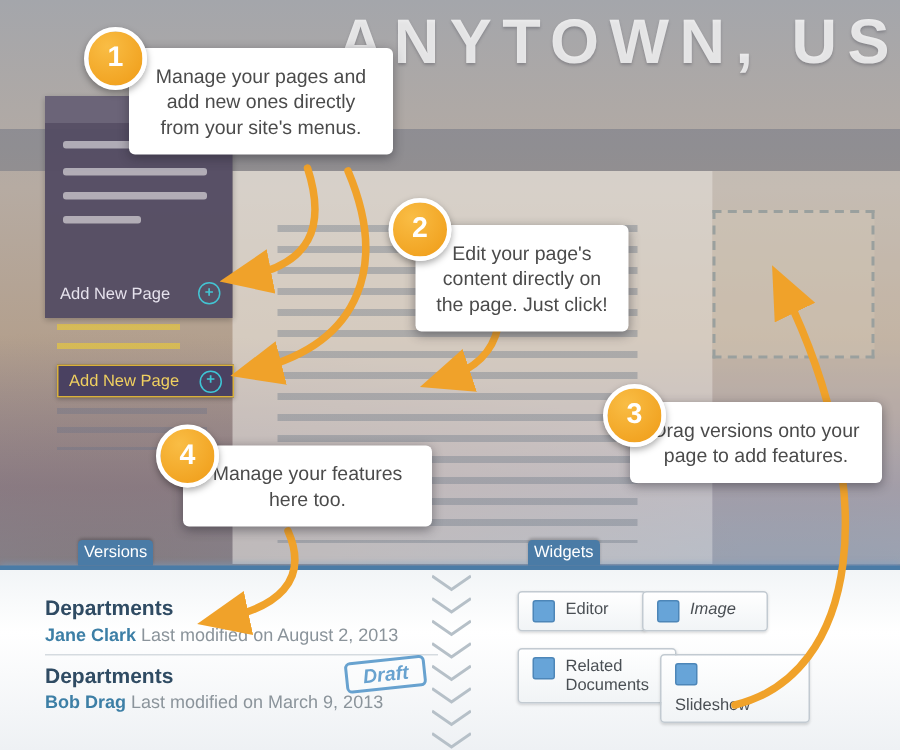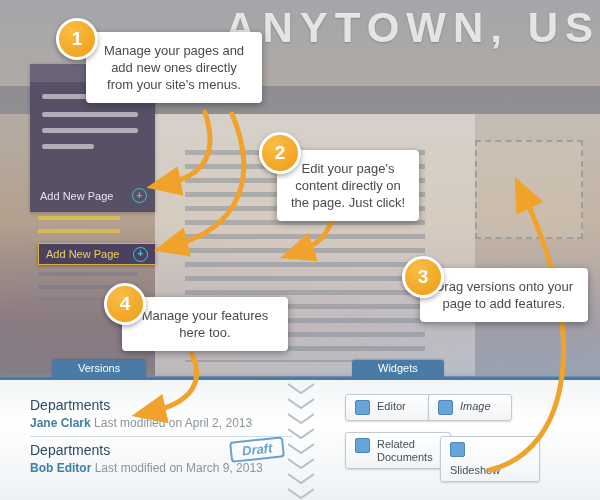--- a/index.html
+++ b/index.html
@@ -92,30 +92,30 @@
   .co4 { left:122px; top:297px; width:166px; }
   .co4 .num { left:-18px; top:-14px; }
   
   .bottom {
     position:absolute; left:0; top:377px; width:600px; height:123px; z-index:3;
     background:linear-gradient(180deg,#f2f5f7,#ffffff 35%,#eef1f4);
     border-top:3px solid var(--tab_blue,#4a7ba6);
     box-shadow:0 -2px 4px rgba(120,160,200,0.45); box-sizing:border-box;
   }
   .tab {
-    position:absolute; top:-20px; height:17px; line-height:17px; padding:0 26px;
+    position:absolute; top:-20px; height:17px; line-height:17px; padding:0 4px;
     background:var(--tab_blue,#4a7ba6); color:#fff; font-size:11px;
     border-radius:3px 3px 0 0; box-shadow:0 -1px 2px rgba(0,0,0,.2);
   }
   .tab-versions { left:52px; }
   .tab-widgets  { left:352px; }
   .versions { position:absolute; left:30px; top:12px; width:262px; }
   .v-item { position:relative; padding:5px 0 6px; }
   .v-item + .v-item { border-top:1px solid #d5dbe0; }
-  .v-title { font-size:14px; font-weight:normal; color:#2f4b63; }
+  .v-title { font-size:14px; font-weight:bold; color:#2f4b63; }
   .v-meta { font-size:12px; margin-top:3px; }
   .v-author { font-weight:bold; color:#3d7fa6; }
   .v-mod { color:#8b949b; }
   .draft-badge {
     position:absolute; right:8px; top:2px; transform:rotate(-6deg);
     border:2px solid var(--draft_blue,#4f93c8); color:var(--draft_blue,#4f93c8);
     border-radius:4px; padding:1px 10px; font-size:13px; font-weight:bold; font-style:italic;
     opacity:.85; background:rgba(255,255,255,.4);
   }
   .zigzag { position:absolute; left:288px; top:0; width:26px; height:123px; }
@@ -201,27 +201,27 @@
 
   <div class="bottom">
     <div class="tab tab-versions">Versions</div>
     <div class="tab tab-widgets">Widgets</div>
 
     <div class="versions">
       <div class="v-item">
         <div class="v-title">Departments</div>
         <div class="v-meta">
           <span class="v-author">Jane Clark</span>
-          <span class="v-mod">Last modified on April 2, 2013</span>
+          <span class="v-mod">Last modified on August 2, 2013</span>
         </div>
       </div>
       <div class="v-item">
         <div class="v-title">Departments</div>
         <div class="v-meta">
-          <span class="v-author">Bob Editor</span>
+          <span class="v-author">Bob Drag</span>
           <span class="v-mod">Last modified on March 9, 2013</span>
         </div>
         <div class="draft-badge">Draft</div>
       </div>
     </div>
 
     <svg class="zigzag" viewBox="0 0 26 123">
       <path d="M0 4 L13 13 L26 4 M0 19 L13 28 L26 19 M0 34 L13 43 L26 34 M0 49 L13 58 L26 49 M0 64 L13 73 L26 64 M0 79 L13 88 L26 79 M0 94 L13 103 L26 94 M0 109 L13 118 L26 109" fill="none" stroke="#b6c0c8" stroke-width="2"></path>
     </svg>
 

